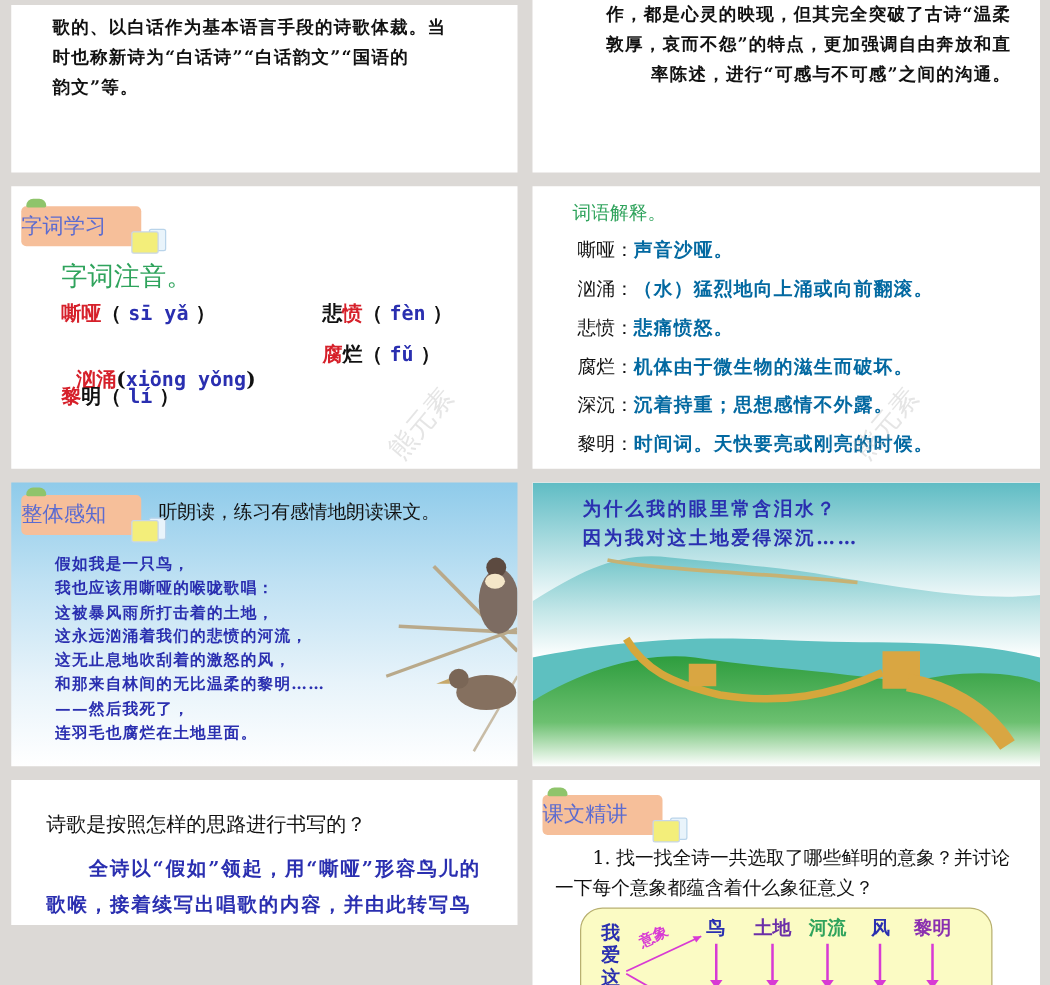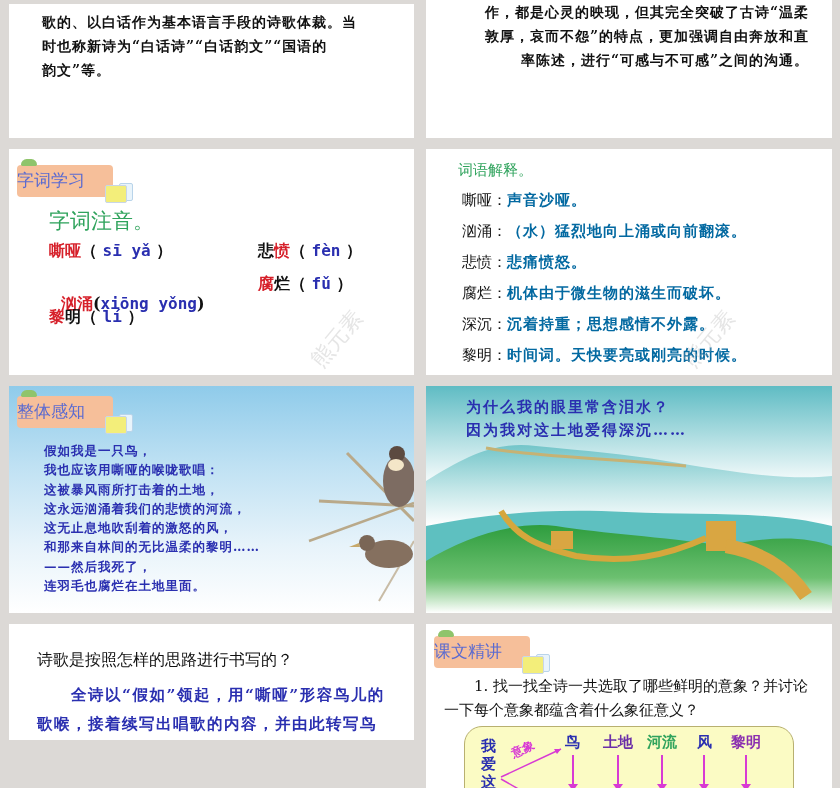--- a/index.html
+++ b/index.html
@@ -111,20 +111,21 @@
   <div class="watermark" style="left:250px; top:175px;">熊元素</div>
 </div>
 
 <div class="slide s5">
   <div class="badge" style="left:8px; top:10px;">
     <span class="leaf"></span>
     <span>整体感知</span>
     <span class="bag2"></span>
     <span class="bag"></span>
   </div>
+  <div class="poem-title">听朗读，练习有感情地朗读课文。</div>
   <div class="poem">
     <div>假如我是一只鸟，</div>
     <div>我也应该用嘶哑的喉咙歌唱：</div>
     <div>这被暴风雨所打击着的土地，</div>
     <div>这永远汹涌着我们的悲愤的河流，</div>
     <div>这无止息地吹刮着的激怒的风，</div>
     <div>和那来自林间的无比温柔的黎明……</div>
     <div>——然后我死了，</div>
     <div>连羽毛也腐烂在土地里面。</div>
   </div>

